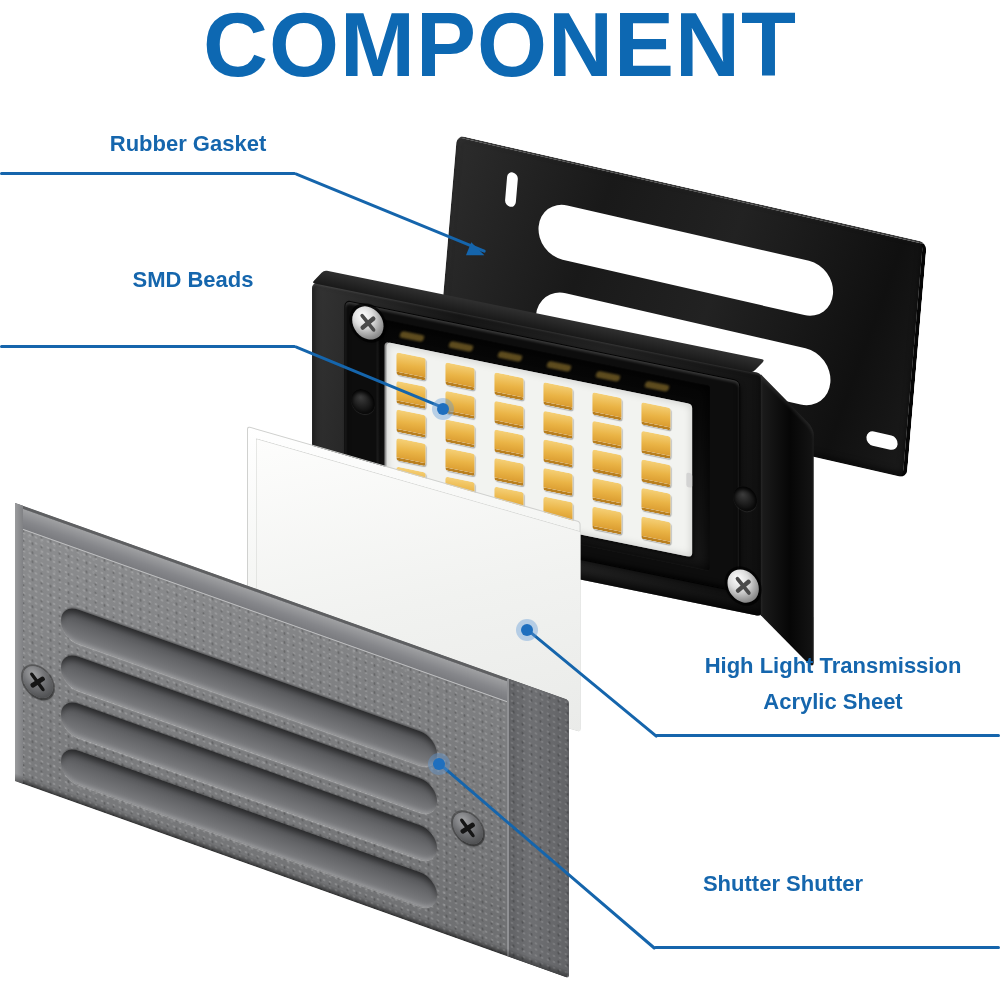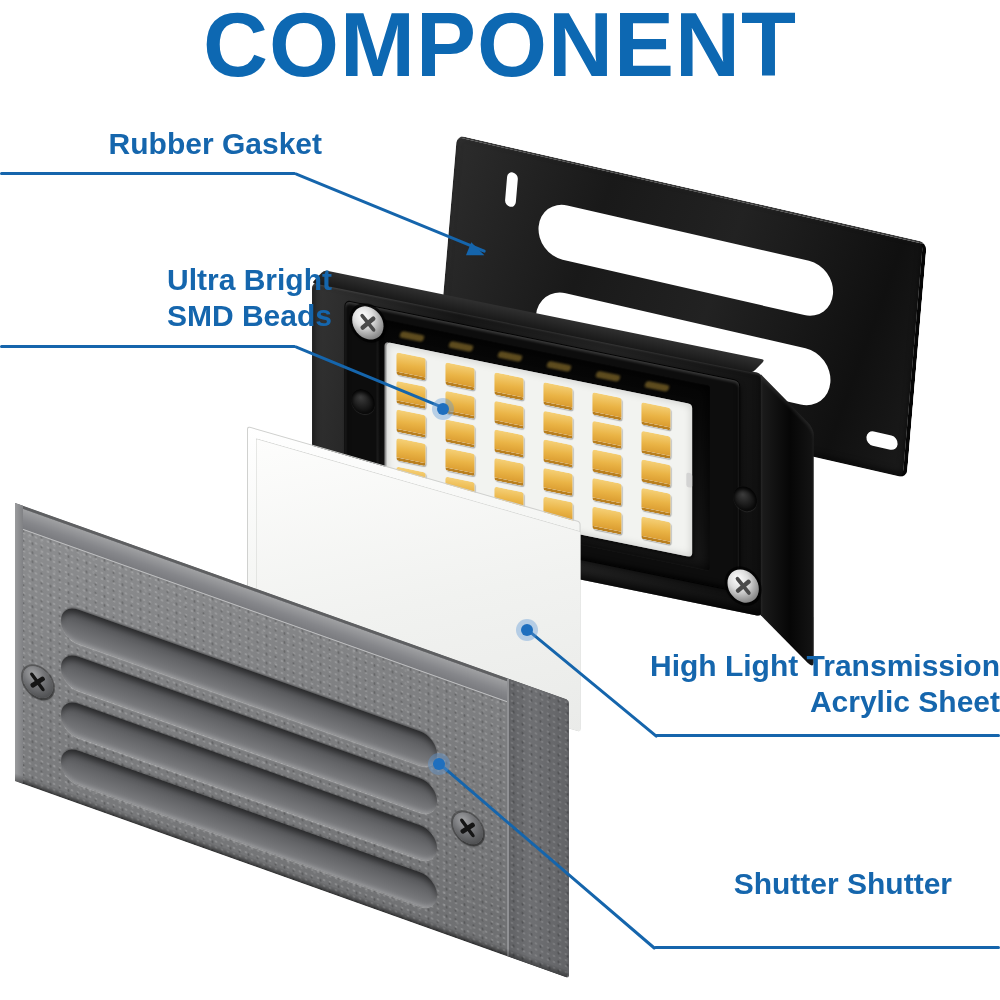--- a/index.html
+++ b/index.html
@@ -3,22 +3,22 @@
 <meta charset="utf-8">
 <style>
   html,body{margin:0;padding:0;background:#fff;}
   .stage{position:relative;width:1000px;height:1000px;overflow:hidden;background:#fff;
          font-family:"Liberation Sans",sans-serif;}
   .abs{position:absolute;}
 
   
   .title{left:0;right:0;top:-6px;text-align:center;font-weight:bold;font-size:90px;
          letter-spacing:1px;color:#0D68B2;}
-  .callout{position:absolute;color:#1566AD;font-weight:bold;font-size:30px;line-height:36px;
-           text-align:right;}
+  .callout{position:absolute;color:#1566AD;font-weight:bold;font-size:22px;line-height:36px;
+           text-align:center;padding-left:27px;}
 
   
   .lead{position:absolute;height:3px;background:#1565AC;transform-origin:left center;border-radius:2px;}
   .dot{position:absolute;width:22px;height:22px;margin:-11px 0 0 -11px;border-radius:50%;
        background:rgba(95,152,214,0.40);}
   .dot::after{content:"";position:absolute;left:5px;top:5px;width:12px;height:12px;border-radius:50%;
        background:#1F6FBE;}
   .arrowhead{position:absolute;width:0;height:0;border-left:17px solid #1565AC;
        border-top:7px solid transparent;border-bottom:7px solid transparent;transform:rotate(22deg);}
 
@@ -227,21 +227,20 @@
   <div class="dot" style="left:527px;top:630px;"></div>
 
   <div class="lead" style="left:439px;top:762px;width:285px;transform:rotate(40.6deg);"></div>
   <div class="lead" style="left:654px;top:946px;width:346px;"></div>
   <div class="dot" style="left:439px;top:764px;"></div>
 
   <div class="callout" style="left:0;top:126px;width:322px;">
     <div>Rubber Gasket</div>
   </div>
   <div class="callout" style="left:0;top:262px;width:332px;">
-    <div>Ultra Bright</div>
     <div>SMD Beads</div>
   </div>
   <div class="callout" style="left:612px;top:648px;width:388px;">
     <div>High Light Transmission</div>
     <div>Acrylic Sheet</div>
   </div>
   <div class="callout" style="left:560px;top:866px;width:392px;">
     <div>Shutter Shutter</div>
   </div>
 

